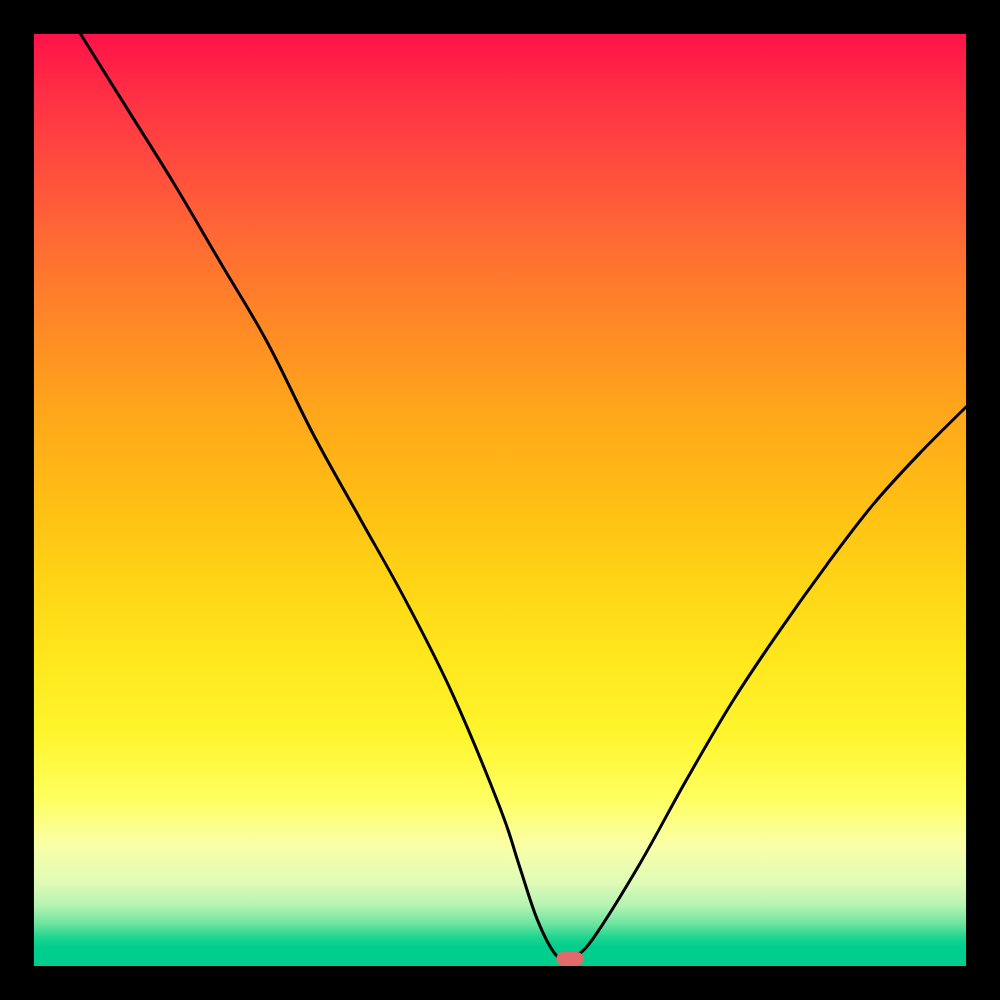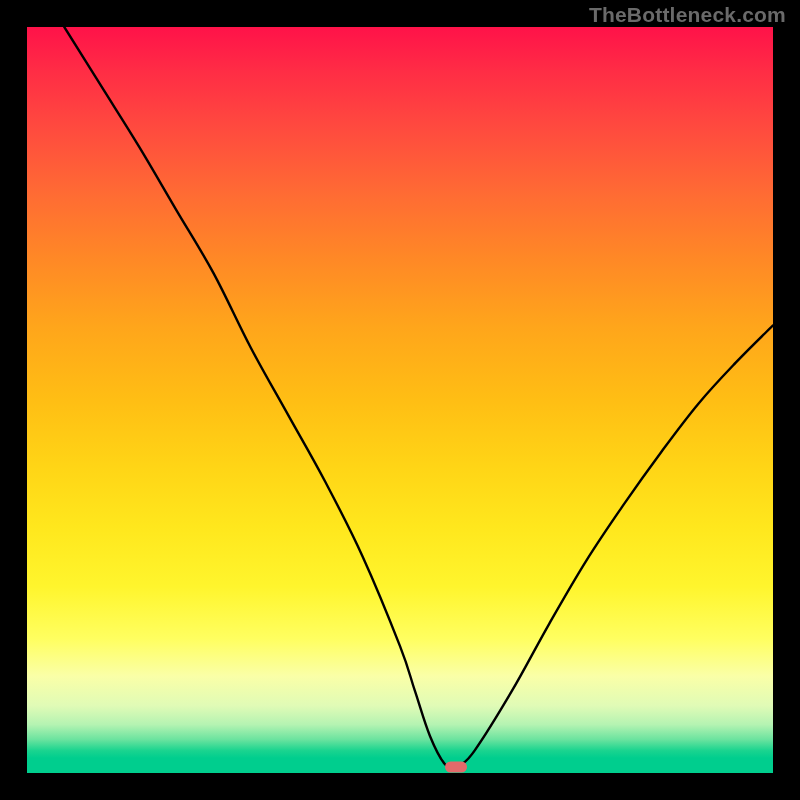--- a/index.html
+++ b/index.html
@@ -77,21 +77,20 @@
     font-family: Arial, Helvetica, sans-serif;
     font-size: 21px;
     font-weight: 600;
     letter-spacing: 0.2px;
   }
 </style>
 </head>
 <body>
 
 <div class="frame">
-  <div class="watermark">TheBottleneck.com</div>
   <div class="plot-area">
     <div class="gradient"></div>
     <svg class="curve" viewBox="0 0 746 746" preserveAspectRatio="none">
       <path id="curve-path" d="M 37.30 0.00 C 44.01 10.74, 61.17 38.20, 74.60 59.68 C 88.03 81.16, 98.47 97.20, 111.90 119.36 C 125.33 141.52, 135.77 159.94, 149.20 182.77 C 162.63 205.60, 173.07 221.34, 186.50 246.18 C 199.93 271.02, 210.37 295.27, 223.80 320.78 C 237.23 346.29, 247.67 363.75, 261.10 387.92 C 274.53 412.09, 284.97 429.55, 298.40 455.06 C 311.83 480.57, 322.27 500.12, 335.70 529.66 C 349.13 559.20, 363.60 595.01, 373.00 619.18 C 382.40 643.35, 382.55 647.83, 387.92 663.94 C 393.29 680.05, 397.47 695.54, 402.84 708.70 C 408.21 721.86, 413.06 731.41, 417.76 737.05 C 422.46 742.69, 426.26 739.76, 428.95 740.03 C 431.64 740.30, 429.32 741.49, 432.68 738.54 C 436.04 735.59, 438.20 737.05, 447.60 723.62 C 457.00 710.19, 471.47 686.77, 484.90 663.94 C 498.33 641.11, 508.77 620.30, 522.20 596.80 C 535.63 573.30, 546.07 554.87, 559.50 533.39 C 572.93 511.91, 583.37 496.91, 596.80 477.44 C 610.23 457.97, 620.67 443.35, 634.10 425.22 C 647.53 407.09, 657.97 392.84, 671.40 376.73 C 684.83 360.62, 695.27 349.80, 708.70 335.70 C 722.13 321.60, 739.29 305.11, 746.00 298.40" fill="none" stroke="#000" stroke-width="2.4" stroke-linecap="round" stroke-linejoin="round"></path>
     </svg>
     <div class="marker" id="marker" style="left: 428.95px; top: 740.032px; background: rgb(226, 106, 106);"></div>
   </div>
 </div>
 
 </body></html>

